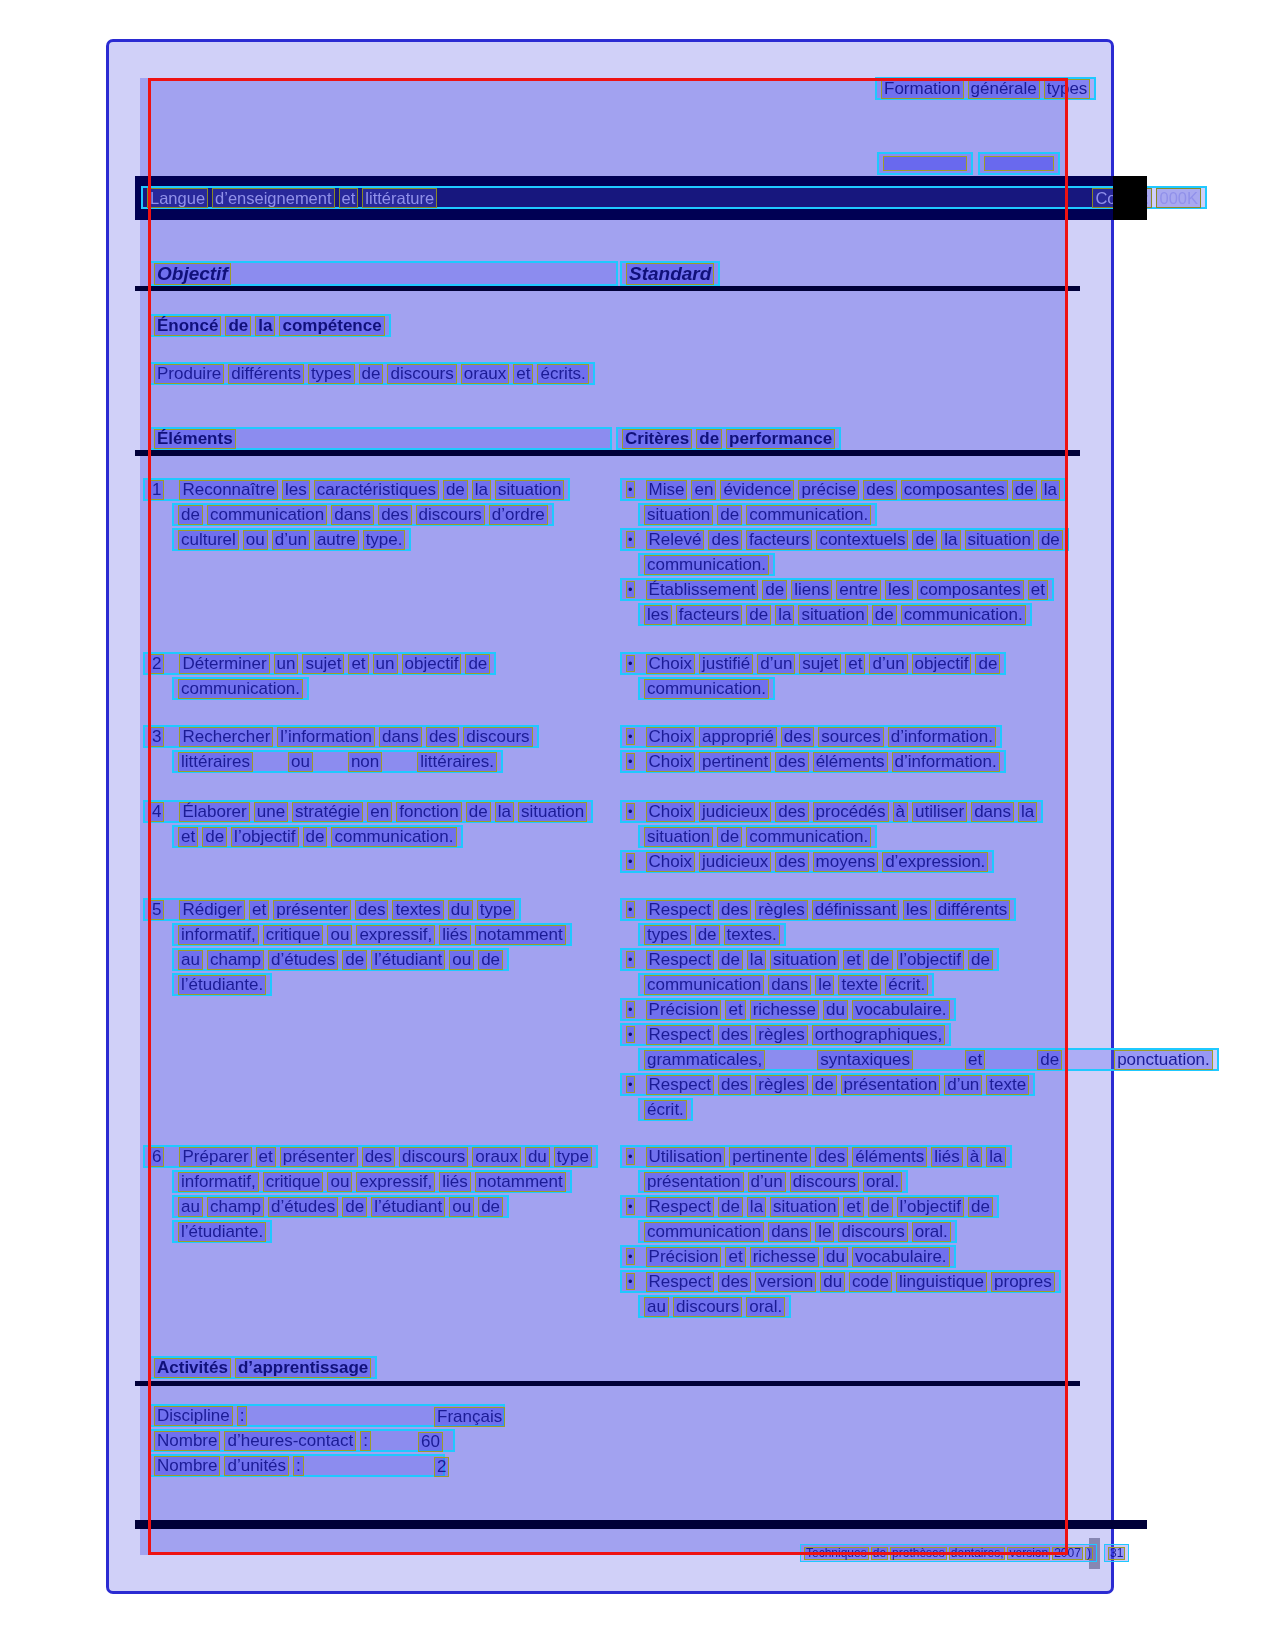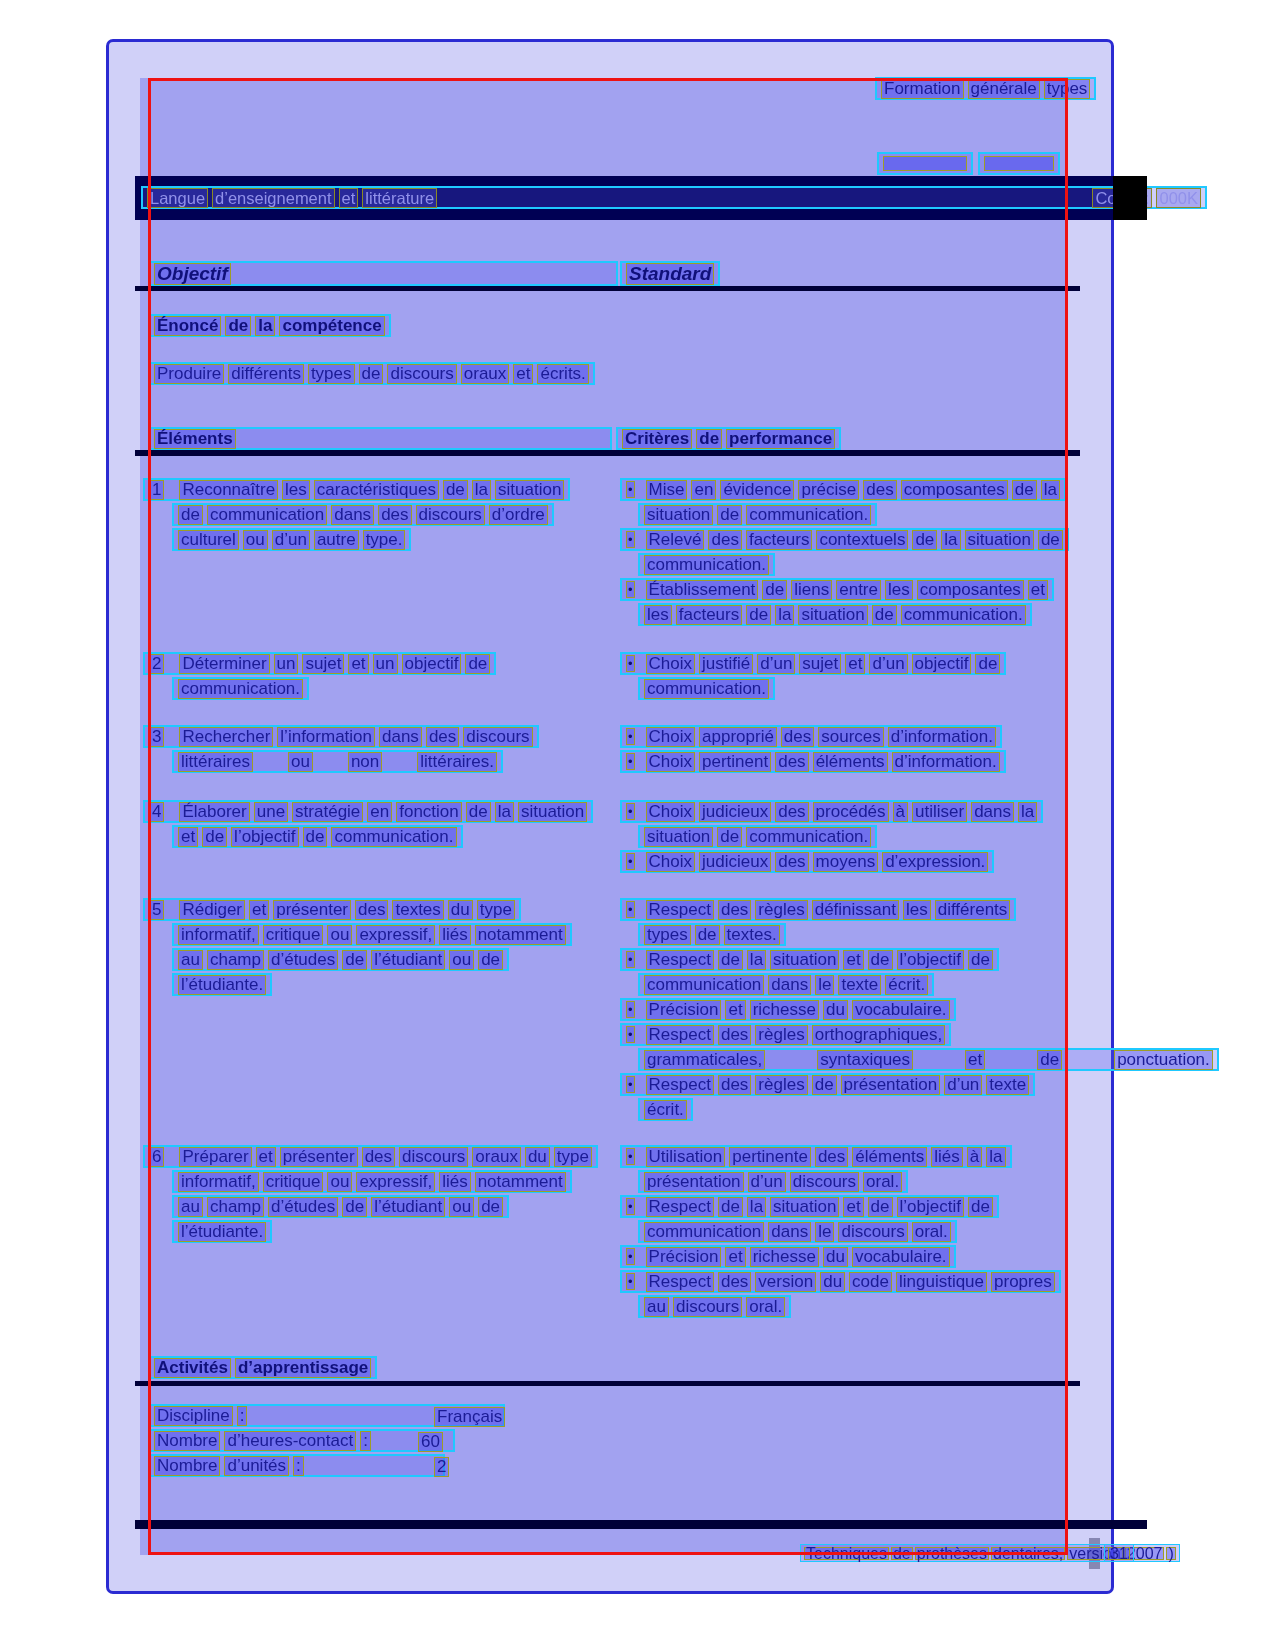--- a/index.html
+++ b/index.html
@@ -23,21 +23,21 @@
   .line{position:absolute;display:inline-flex;align-items:center;box-sizing:border-box;height:23px;
         border:2px solid var(--cyan,#1fc9ff);background:rgba(84,84,238,0.28);padding:0 2px;
         white-space:nowrap;z-index:4;}
   .w{display:inline-block;box-sizing:border-box;border:1px solid var(--olive,#9d9d27);
      background:rgba(70,70,238,0.40);padding:1px 2px;margin:0 2px;
      color:var(--text,#1b1b95);font-size:17px;line-height:16px;}
   .bold .w{font-weight:bold;color:#10107a;}
   .h19 .w{font-size:19px;line-height:18px;font-weight:bold;font-style:italic;color:#10107a;}
   .h19{height:25px;}
   .small{height:18px;border-width:1px;}
-  .small .w{font-size:16px;line-height:11px;padding:0 1px;margin:0 1px;}
+  .small .w{font-size:12px;line-height:11px;padding:0 1px;margin:0 1px;}
   .barline .w{color:#9191ea;background:rgba(80,80,220,0.30);border-color:#8a8a25;font-size:16.5px;}
   .w.num{margin-right:13px;}
   .w.bullet{font-size:13px;line-height:15px;padding:0 1px;margin-right:9px;color:#10106a;}
   .w.val{position:absolute;top:1px;}
   .w.blank{height:15px;background:rgba(70,70,238,0.50);}
   .spacer{flex:1;}
 </style>
 </head>
 <body>
 

